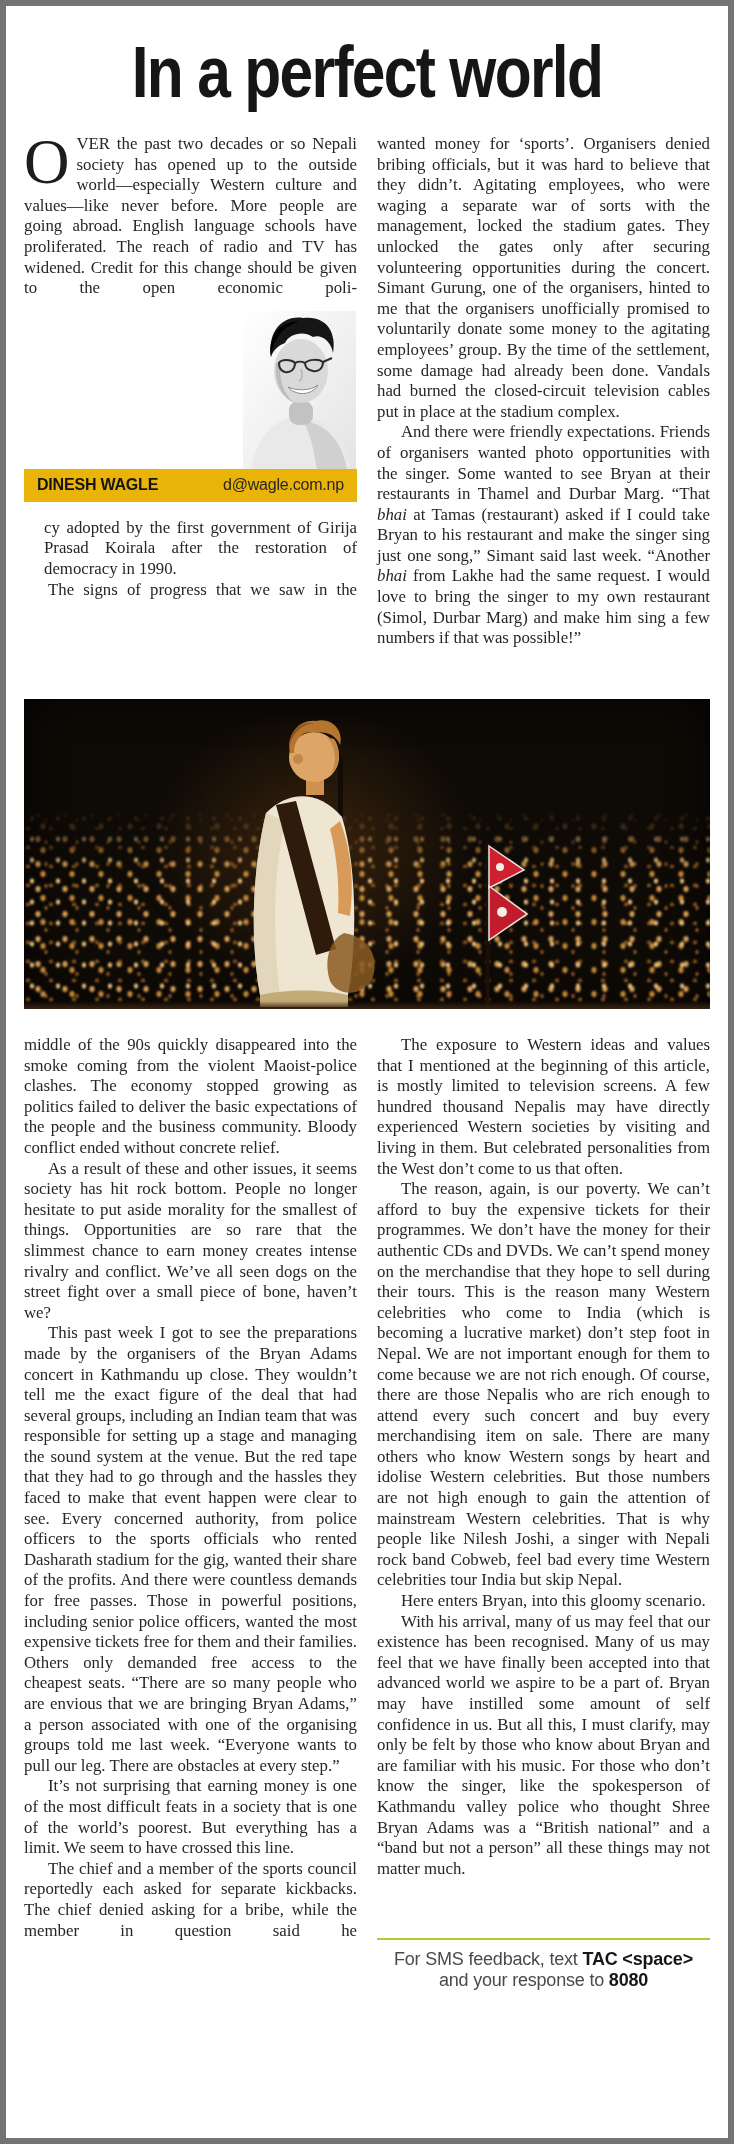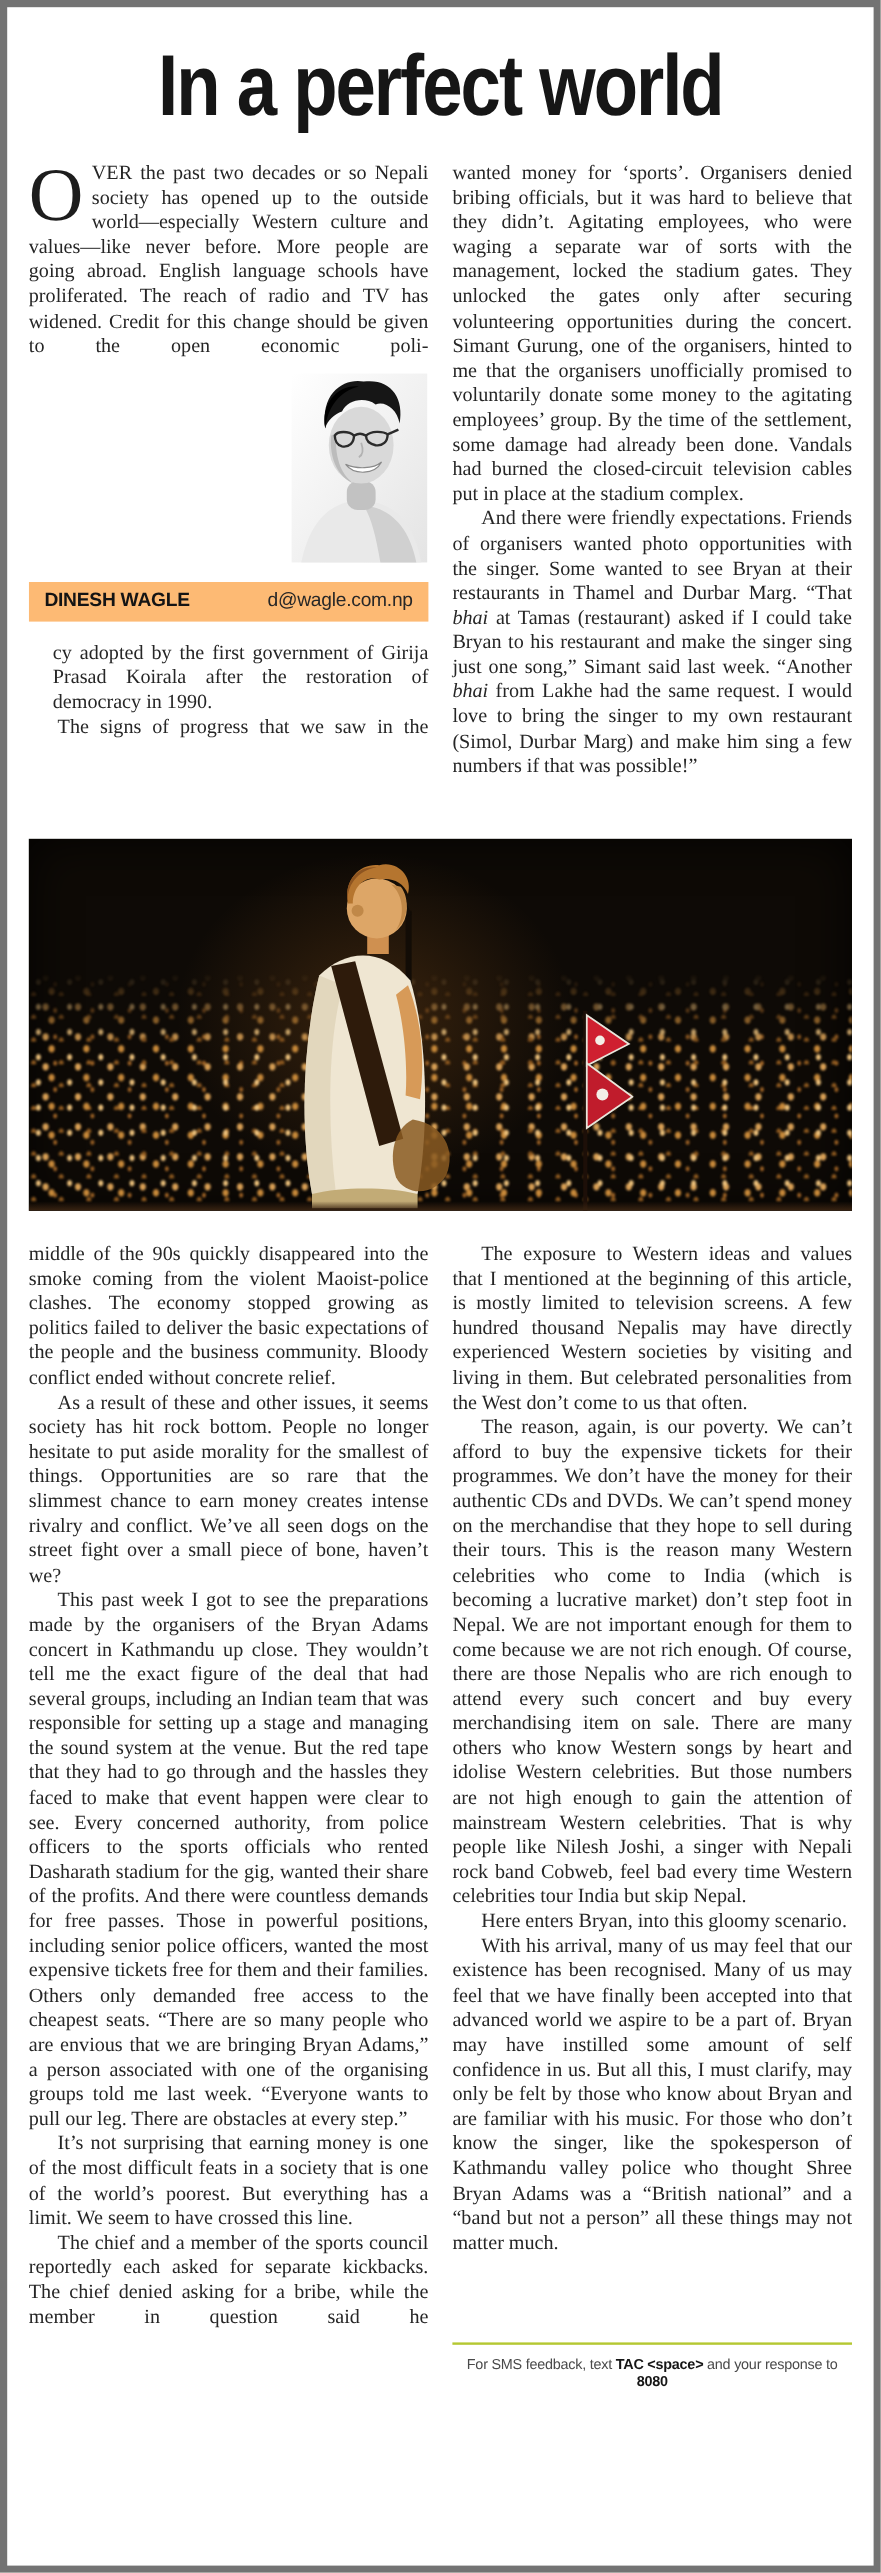--- a/index.html
+++ b/index.html
@@ -105,21 +105,21 @@
   }
   .singer{position:absolute;left:26%;top:2px;width:210px;height:306px;}
   .flag{position:absolute;left:63%;top:46%;width:72px;height:170px;}
 
   
   .sms{margin-top:auto;padding-bottom:6px;}
   .sms-rule{height:2px;margin-bottom:9px;}
   .sms-text{
     margin:0;text-align:center;
     font-family:"Liberation Sans",sans-serif;
-    font-size:12px;color:#4a4a4a;
+    font-size:18px;color:#4a4a4a;
     letter-spacing:-0.2px;
   }
 </style>
 </head>
 <body>
 
 <div class="page">
   <div class="content">
 
     <header class="masthead">
@@ -152,21 +152,21 @@
                 <path d="M62 52 C66 48 76 48 80 51 C80 57 76 61 70 60 C65 59 62 56 62 52 Z"></path>
                 <path d="M52 52 C56 50 58 50 62 52"></path>
                 <path d="M80 51 L89 47"></path>
               </g>
               <path d="M58 58 C60 64 60 68 56 70" stroke="#b2b2b2" stroke-width="1.5" fill="none"></path>
               <path d="M45 76 C52 85 69 85 75 74 C68 80 54 80 45 76 Z" fill="#ffffff" stroke="#8a8a8a" stroke-width="1"></path>
             </svg>
           </div>
         </div>
 
-        <div class="byline" style="background-color: #fdba74; margin-top: 16px;">
+        <div class="byline" style="background-color: #eab308;">
           <span class="author">DINESH WAGLE</span>
           <span class="email">d@wagle.com.np</span>
         </div>
 
         <p class="para after-byline">cy adopted by the first government of Girija Prasad Koirala after the restoration of democracy in 1990.</p>
         <p class="para indent cont-last">The signs of progress that we saw in the</p>
       </div>
 
       <div class="col">
         <p class="para">wanted money for ‘sports’. Organisers denied bribing officials, but it was hard to believe that they didn’t. Agitating employees, who were waging a separate war of sorts with the management, locked the stadium gates. They unlocked the gates only after securing volunteering opportunities during the concert. Simant Gurung, one of the organisers, hinted to me that the organisers unofficially promised to voluntarily donate some money to the agitating employees’ group. By the time of the settlement, some damage had already been done. Vandals had burned the closed-circuit television cables put in place at the stadium complex.</p>

